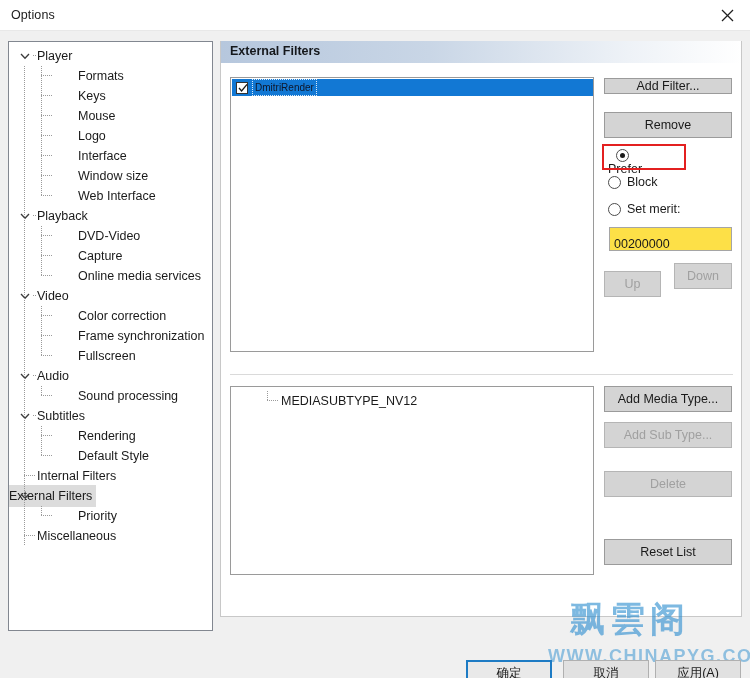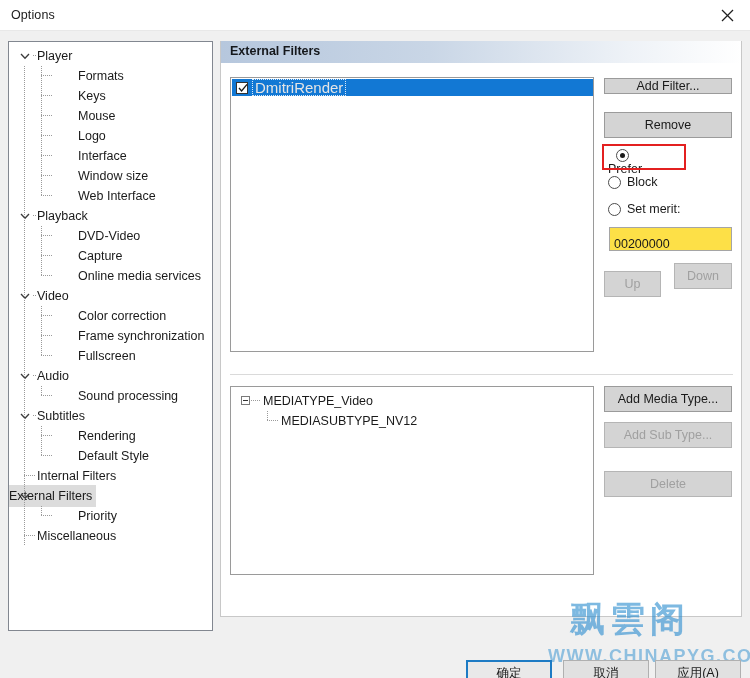--- a/index.html
+++ b/index.html
@@ -135,21 +135,21 @@
   .chk {
     width: 12px; height: 12px;
     margin-left: 4px; margin-right: 5px;
     background: #ffffff;
     border: 1px solid #333;
     position: relative;
     flex: 0 0 auto;
   }
   .chk svg { position: absolute; left: 1px; top: 0px; }
   .filter-name {
-    font-size: 15px; color: #e5e5e5;
+    font-size: 10px; color: #0f172a;
     outline: 1px dotted rgba(255,255,255,.85);
     outline-offset: 0px;
     padding: 0 2px;
     line-height: 15px;
   }
 
   
   .hdivider {
     position: absolute; left: 9px; top: 333px;
     width: 503px; height: 1px;
@@ -503,25 +503,20 @@
         </span>
         <span class="filter-name">DmitriRender</span>
       </div>
     </div>
 
     <div class="hdivider"></div>
 
     <div class="media-box">
       <div style="padding-top:4px;">
         <div class="mnode">
-          <span class="mbox-glyph"></span>
-          <span class="mstub"></span>
-          <span class="lbl0">MEDIATYPE_Video</span>
-        </div>
-        <div class="mnode">
           <span class="melbow"></span>
           <span class="mstub mstub2"></span>
           <span class="lbl1">MEDIASUBTYPE_NV12</span>
         </div>
       </div>
     </div>
 
     <div class="btn" id="btn-add-filter">Add Filter...</div>
     <div class="btn" id="btn-remove">Remove</div>
 
@@ -541,20 +536,21 @@
     </div>
 
     <input class="merit-input" id="merit-input" type="text" value="00200000" style="">
 
     <div class="btn disabled" id="btn-up">Up</div>
     <div class="btn disabled" id="btn-down">Down</div>
 
     <div class="btn" id="btn-add-media">Add Media Type...</div>
     <div class="btn disabled" id="btn-add-sub">Add Sub Type...</div>
     <div class="btn disabled" id="btn-delete">Delete</div>
+    <div class="btn" id="btn-reset">Reset List</div>
   </div>
 
   <div class="wm" id="wm-cn">飘雲阁</div>
   <div class="wm" id="wm-url">WWW.CHINAPYG.COM</div>
 
   <div class="dlg-btn" id="btn-ok">确定</div>
   <div class="dlg-btn" id="btn-cancel">取消</div>
   <div class="dlg-btn" id="btn-apply">应用(A)</div>
 
 </div>

